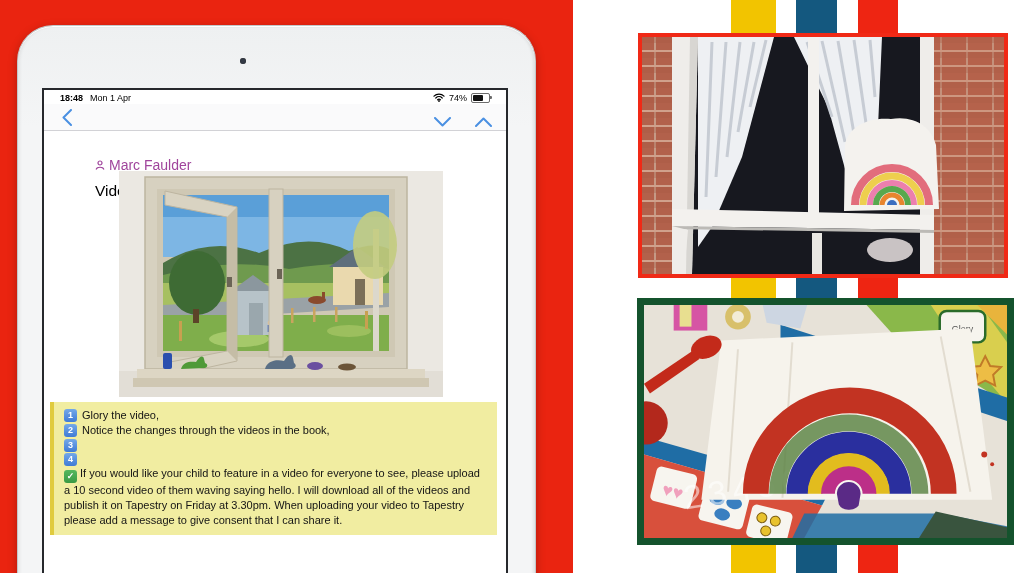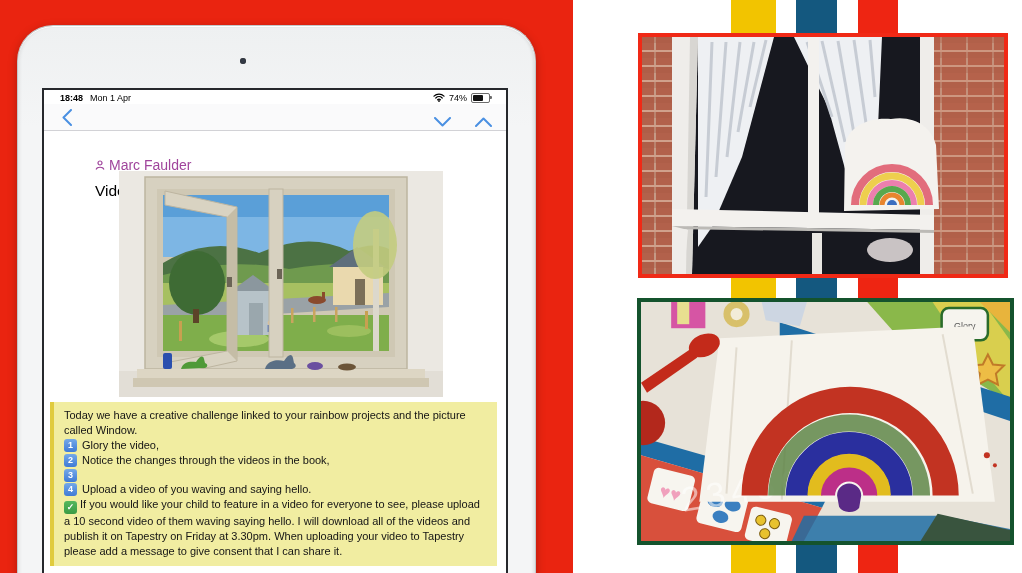--- a/index.html
+++ b/index.html
@@ -10,21 +10,21 @@
   }
   .abs{position:absolute;}
   
   .red-panel{left:0;top:0;width:573px;height:573px;background:#ea2410;}
   .stripe{top:0;height:573px;}
   .stripe-yellow{left:731px;width:45px;background:#f2c400;}
   .stripe-blue{left:796px;width:41px;background:#14587f;}
   .stripe-red{left:858px;width:40px;background:#ee2512;}
   
   .photo-top{left:638px;top:33px;width:370px;height:245px;border:4px solid #f02916;background:#17181f;box-sizing:border-box;}
-  .photo-bottom{left:637px;top:298px;width:377px;height:247px;border:4px solid #14532d;background:#b91c1c;box-sizing:border-box;}
+  .photo-bottom{left:637px;top:298px;width:377px;height:247px;border:7px solid #14532d;background:#b91c1c;box-sizing:border-box;}
   .photo-top svg,.photo-bottom svg{display:block;width:100%;height:100%;}
   
   .ipad{
     left:17px;top:25px;width:517px;height:560px;
     background:linear-gradient(180deg,#eef0f1,#f4f5f6 18%);
     border:1px solid #c2c8ca;border-bottom:none;
     border-radius:36px 36px 0 0;
     box-shadow:inset 0 1px 0 #ffffff,inset 2px 0 3px rgba(0,0,0,.06),inset -2px 0 3px rgba(0,0,0,.08),0 3px 10px rgba(0,0,0,.25);
   }
   .camera{left:222px;top:32px;width:6px;height:6px;border-radius:50%;background:#343a46;box-shadow:inset 0 0 1px #000;}
@@ -299,33 +299,31 @@
         <rect x="14" y="207" width="296" height="9" fill="#cfc7b2"></rect>
         <rect x="44" y="182" width="9" height="16" rx="2" fill="#2a4fae"></rect>
         <path d="M62,198 C64,191 71,190 77,191 C81,185 84,184 85,188 L86,192 C89,193 89,196 86,197 Z" fill="#4f9a38"></path>
         <path d="M146,198 C148,190 157,188 165,190 C169,183 173,182 174,187 L175,192 C178,194 177,197 173,198 Z" fill="#5a6f85"></path>
         <ellipse cx="196" cy="195" rx="8" ry="4" fill="#6a4fa0"></ellipse>
         <ellipse cx="228" cy="196" rx="9" ry="3.5" fill="#6b5438"></ellipse>
       </svg>
     </div>
 
     <div class="abs note">
-      <p>Today we have a creative challenge linked to your rainbow projects and the picture called Window.</p>
       <div class="step">
         <span class="keycap">1</span>
         <span>Glory the video,</span>
       </div>
       <div class="step">
         <span class="keycap">2</span>
         <span>Notice the changes through the videos in the book,</span>
       </div>
       <div class="step">
         <span class="keycap">3</span>
       </div>
       <div class="step">
         <span class="keycap">4</span>
-        <span>Upload a video of you waving and saying hello.</span>
       </div>
       <p class="outro"><span class="checkcap">✓</span><span>If you would like your child to feature in a video for everyone to see, please upload a 10 second video of them waving saying hello. I will download all of the videos and publish it on Tapestry on Friday at 3.30pm. When uploading your video to Tapestry please add a message to give consent that I can share it.</span></p>
     </div>
 
   </div>
 </div>
 
 </body></html>

